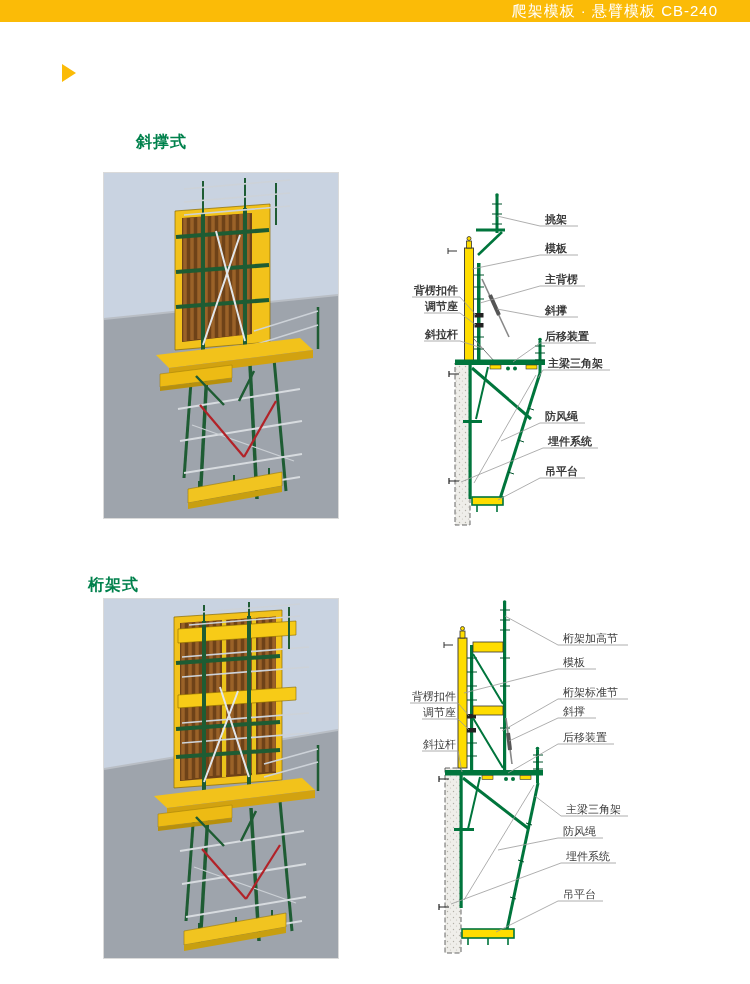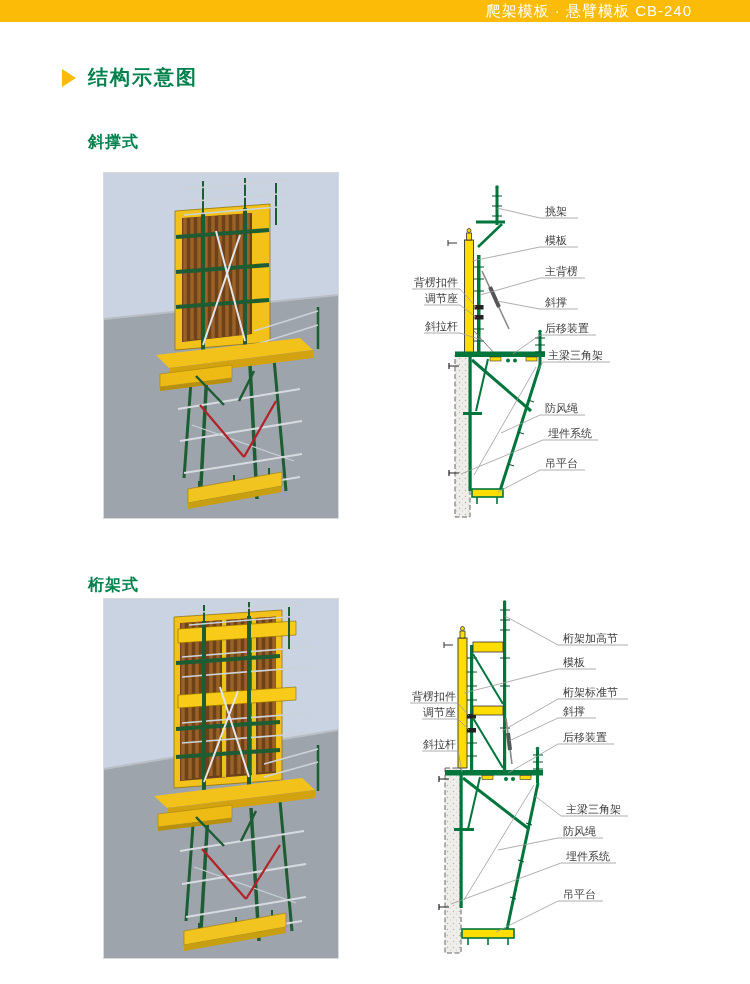--- a/index.html
+++ b/index.html
@@ -1,47 +1,46 @@
 <!DOCTYPE html>
 <html><head>
 <meta charset="utf-8">
 <style>
   html,body{margin:0;padding:0;background:#fff;}
   .page{position:relative;width:750px;height:984px;background:#ffffff;overflow:hidden;
         font-family:"Liberation Sans","DejaVu Sans",sans-serif;}
   .topbar{position:absolute;left:0;top:0;width:750px;height:22px;background:#FBBB07;
-          display:flex;align-items:center;justify-content:flex-end;padding-right:58px;box-sizing:border-box;}
+          display:flex;align-items:center;justify-content:flex-end;padding-right:32px;box-sizing:border-box;}
   .topbar span{color:#fff;font-size:15px;letter-spacing:1px;}
   .main-title{position:absolute;left:62px;top:64px;display:flex;align-items:center;}
   .tri{width:0;height:0;border-top:9px solid transparent;border-bottom:9px solid transparent;
        border-left:14px solid #FBBB07;margin-right:12px;}
   .main-title h1{margin:0;font-size:20px;font-weight:bold;color:#00814C;letter-spacing:2px;}
   .sub-title{position:absolute;left:88px;margin:0;font-size:16px;font-weight:bold;color:#00814C;letter-spacing:1px;}
-  #sub1{top:132px;} #sub2{top:575px;}
+  #sub1{top:132px;margin-left:48px;} #sub2{top:575px;}
   .render{position:absolute;left:103px;width:234px;border:1px solid #DADADA;box-sizing:content-box;}
   #render1{top:172px;height:345px;} #render2{top:598px;height:359px;}
   .schematic{position:absolute;}
-  #schem1{left:398px;top:183px;width:317px;height:345px;}
+  #schem1{left:398px;top:191px;width:317px;height:345px;font-weight:bold;}
   #schem2{left:398px;top:598px;width:325px;height:367px;}
   svg{display:block;}
   svg text{font-family:"Liberation Sans","DejaVu Sans",sans-serif;font-size:11px;fill:#3b3b3b;}
   .leader{stroke:#9a9a9a;stroke-width:0.8;fill:none;}
 </style>
 </head>
 <body>
 
 <div class="page">
 
   <header class="topbar">
     <span>爬架模板 · 悬臂模板 CB-240</span>
   </header>
 
   <div class="main-title">
     <span class="tri"></span>
-    <h1>结构示意图</h1>
   </div>
 
   <h2 class="sub-title" id="sub1">斜撑式</h2>
 
   <div class="render" id="render1">
     <svg viewBox="0 0 234 345" width="234" height="345">
       <rect width="234" height="345" fill="#C9D3E1"></rect>
       <polygon points="0,146 234,122 234,345 0,345" fill="#9EA4AC"></polygon>
       <line x1="0" y1="146" x2="234" y2="122" stroke="#B9BEC5" stroke-width="2"></line>
       <g>

